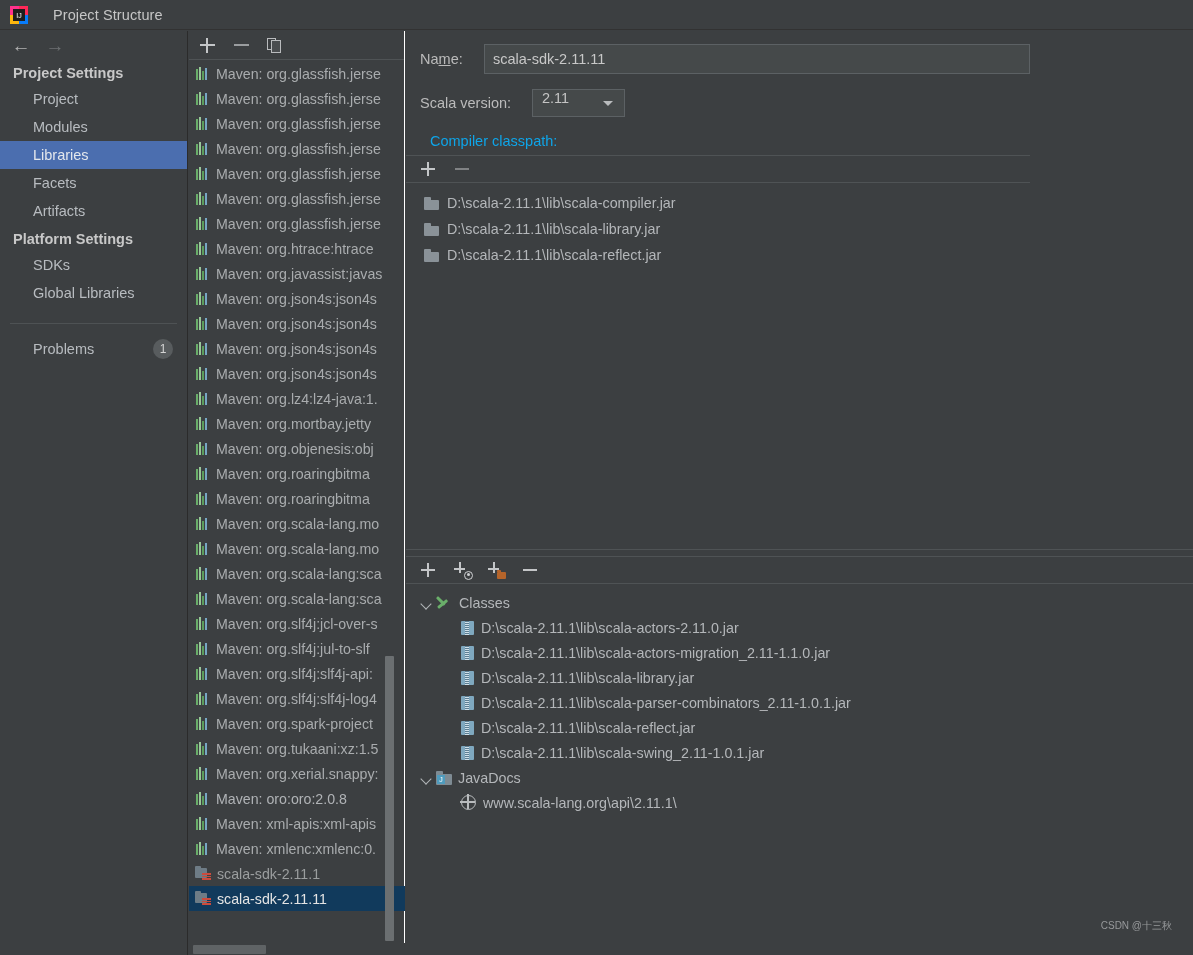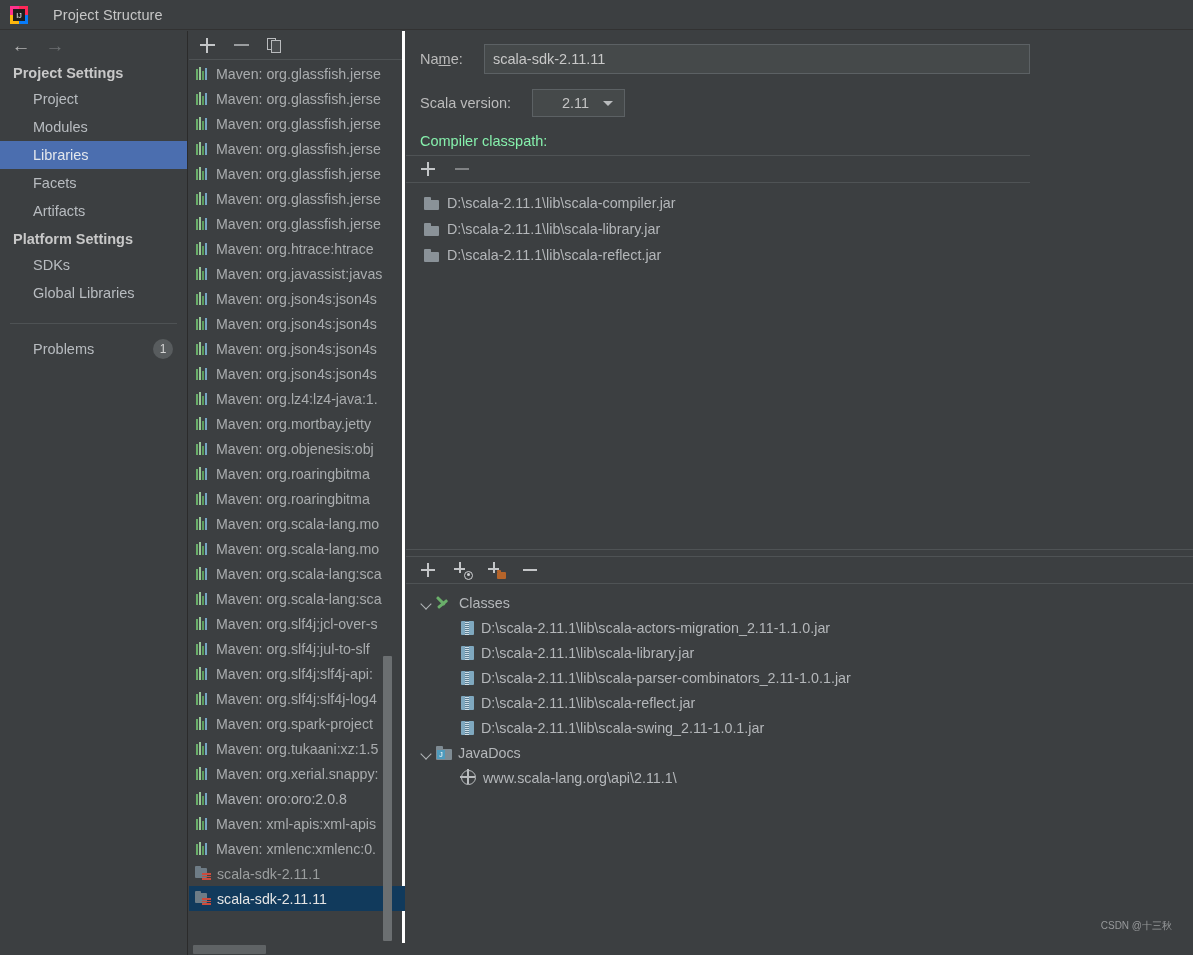--- a/index.html
+++ b/index.html
@@ -76,21 +76,21 @@
     width: 20px; height: 20px; border-radius: 50%;
     background: #585c5e; color: #d4d4d4;
     font-size: 12px; display: flex; align-items: center; justify-content: center;
   }
 
   
   .libcol {
     position: absolute; left: 189px; top: 31px;
     width: 216px; height: 924px;
     background: #3c3f41;
-    border-right: 3px solid #ffffff;
+    border-right: 1px solid #ffffff;
   }
   .libtoolbar {
     height: 29px; display: flex; align-items: center;
     padding-left: 10px; gap: 17px;
     border-bottom: 1px solid #4f5355;
   }
   .tb-icon { width: 17px; height: 17px; position: relative; }
   .tb-plus::before, .tb-plus::after {
     content: ""; position: absolute; background: #c4c6c8;
   }
@@ -197,32 +197,32 @@
     color: #c8c8c8; font-size: 14.5px;
     padding: 0 8px; line-height: 28px;
     font-family: "Liberation Sans", sans-serif;
     outline: none;
   }
   .scala-row { height: 30px; margin-top: 12px; padding-left: 14px; display: flex; align-items: center; }
   .scala-row .field-label { width: 112px; }
   .combo {
     width: 93px; height: 28px;
     background: #45494a; border: 1px solid #5c6164;
-    display: flex; align-items: center; position: relative; padding-left: 20px;
+    display: flex; position: relative;
   }
   .combo .val { font-size: 14.5px; color: #c4c4c4; padding-left: 9px; }
   .combo .caret {
     position: absolute; right: 11px; top: 11px;
     width: 0; height: 0;
     border-left: 5px solid transparent; border-right: 5px solid transparent;
     border-top: 5px solid #b9bbbd;
   }
   .section-label {
-    font-size: 14.5px; color: #86efac;
-    padding-left: 14px; margin-top: 15px;
+    font-size: 14.5px; color: #0ea5e9;
+    padding-left: 24px; margin-top: 15px;
   }
   .mini-toolbar {
     height: 28px; display: flex; align-items: center; gap: 16px;
     padding-left: 14px; margin-top: 6px;
     border-top: 1px solid #4f5355; border-bottom: 1px solid #4f5355;
   }
   .cp-list { padding-top: 7px; }
   .cp-item {
     height: 26px; display: flex; align-items: center; padding-left: 18px;
     font-size: 14.3px; color: #b4b7ba; white-space: nowrap;
@@ -799,20 +799,24 @@
       </div>
 
       <div class="tree" id="lib-tree">
           <div class="tree-node">
             <span class="chev"></span>
             <span class="icon-classes"></span>
             <span>Classes</span>
           </div>
           <div class="tree-leaf">
             <span class="icon-jar"></span>
+            <span>D:\scala-2.11.1\lib\scala-actors-2.11.0.jar</span>
+          </div>
+          <div class="tree-leaf">
+            <span class="icon-jar"></span>
             <span>D:\scala-2.11.1\lib\scala-actors-migration_2.11-1.1.0.jar</span>
           </div>
           <div class="tree-leaf">
             <span class="icon-jar"></span>
             <span>D:\scala-2.11.1\lib\scala-library.jar</span>
           </div>
           <div class="tree-leaf">
             <span class="icon-jar"></span>
             <span>D:\scala-2.11.1\lib\scala-parser-combinators_2.11-1.0.1.jar</span>
           </div>

